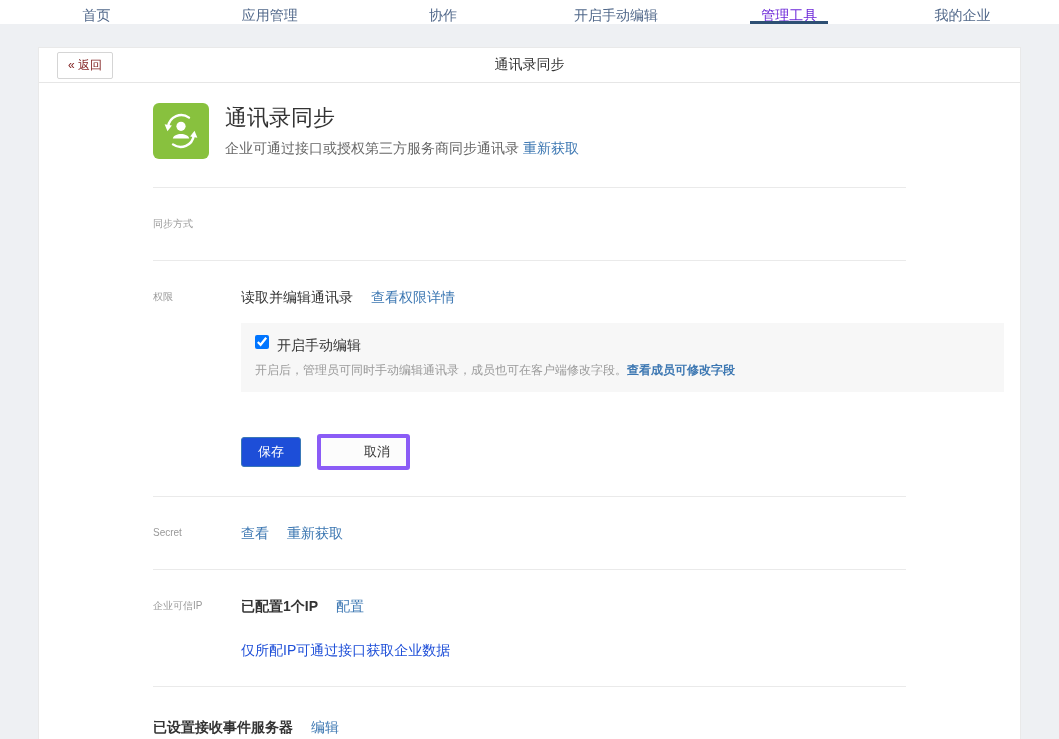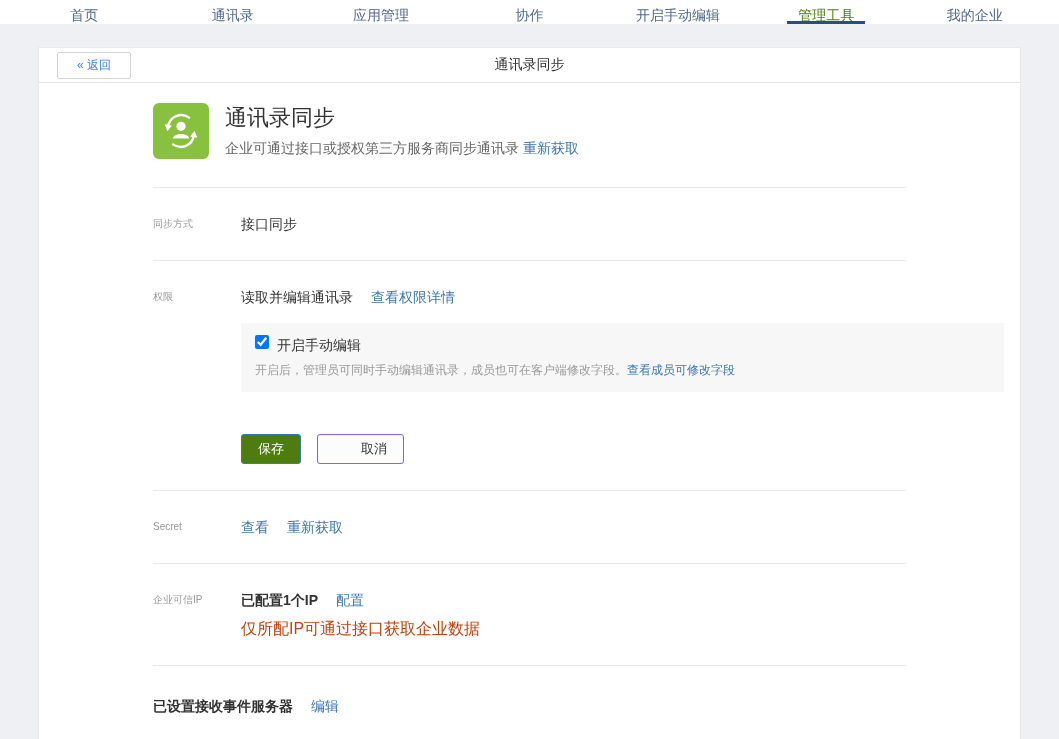--- a/index.html
+++ b/index.html
@@ -10,37 +10,37 @@
     font-size: 14px;
     color: #333;
   }
   
   .topnav { height: 24px; background: #fff; }
   .topnav-inner { display: flex; height: 100%; padding: 0 10px; }
   .nav-item {
     flex: 1; text-align: center; line-height: 31px; font-size: 14px;
     color: #51688a; cursor: pointer; position: relative; white-space: nowrap;
   }
-  .nav-item.active { color: #4d7c0f; }
+  .nav-item.active { color: #6d28d9; }
   .nav-item.active::after {
     content: ""; position: absolute; left: 50%; transform: translateX(-50%);
     bottom: 0; width: 78px; height: 3px; background: #2d4f73;
   }
   
   .card {
     margin: 23px 38px 0 38px; background: #fff; min-height: 683px;
     border: 1px solid #e9e9e9; border-bottom: none;
   }
   .card-header {
     height: 35px; border-bottom: 1px solid #e6e6e6; position: relative;
     display: flex; align-items: center;
   }
   .back-btn {
     margin-left: 18px; background: #fff; border: 1px solid #d5d5d5;
-    border-radius: 2px; font-size: 12px; color: #3b82f6; padding: 4px 19px;
+    border-radius: 2px; font-size: 12px; color: #7f1d1d; padding: 4px 10px;
     cursor: pointer; position: relative; z-index: 2;
     font-family: inherit;
   }
   .card-title-wrap {
     position: absolute; left: 0; right: 0; text-align: center;
     font-size: 14px; color: #333;
   }
   .content { padding: 0 16px 0 114px; }
   .divider { border-top: 1px solid #eaeaea; margin-right: 98px; }
   
@@ -53,47 +53,46 @@
   .intro-title { font-size: 22px; font-weight: normal; color: #333; line-height: 1.2; }
   .intro-sub { margin-top: 9px; font-size: 14px; color: #666; }
   
   .row { display: flex; padding: 26px 0; }
   .row-label { width: 88px; flex-shrink: 0; color: #999; font-size: 10px; line-height: 20px; }
   .row-content { flex: 1; font-size: 14px; color: #333; line-height: 20px; }
   a.link { color: #3c77b2; text-decoration: none; cursor: pointer; }
   .link-gap { margin-left: 14px; }
   .value-gap { margin-left: 14px; }
   .bold { font-weight: bold; text-align: right; }
-  .sub-note { margin-top: 9px; font-size: 16px; color: #c2410c; }
+  .sub-note { margin-top: 24px; font-size: 14px; color: #1d4ed8; }
   
   .gray-box {
     background: #f7f7f7; margin-top: 16px; padding: 12px 14px 13px 14px;
   }
   .checkbox-line { display: flex; align-items: flex-start; font-size: 14px; color: #333; }
   .checkbox-line input { margin-right: 8px; width: 14px; height: 14px; cursor: pointer; }
   .box-desc { margin-top: 7px; font-size: 12px; color: #9a9a9a; line-height: 17px; }
-  .box-desc a.link { font-weight: normal; }
+  .box-desc a.link { font-weight: bold; }
   
   .btn-row { margin-top: 42px; }
   .btn {
     display: inline-block; font-size: 13px; padding: 6px 16px; border-radius: 3px;
     cursor: pointer; font-family: inherit; line-height: 16px;
   }
-  .btn-primary { background: #4d7c0f; border: 1px solid #3a78b8; color: #fff; }
-  .btn-default { background: #fcfcfc; border: 1px solid #8b5cf6; color: #333; margin-left: 12px; padding-left: 43px; }
+  .btn-primary { background: #1d4ed8; border: 1px solid #3a78b8; color: #fff; }
+  .btn-default { background: #fcfcfc; border: 4px solid #8b5cf6; color: #333; margin-left: 12px; padding-left: 43px; }
   
   .plain-row { padding: 32px 0; font-size: 14px; }
 </style>
 </head>
 <body>
 
 <div class="topnav">
   <div class="topnav-inner">
     <div class="nav-item">首页</div>
-    <div class="nav-item">通讯录</div>
     <div class="nav-item">应用管理</div>
     <div class="nav-item">协作</div>
     <div class="nav-item">开启手动编辑</div>
     <div class="nav-item active">管理工具</div>
     <div class="nav-item">我的企业</div>
   </div>
 </div>
 
 <div class="card">
 
@@ -123,21 +122,20 @@
           <span>企业可通过接口或授权第三方服务商同步通讯录</span>
           <a class="link">重新获取</a>
         </div>
       </div>
     </div>
 
     <div class="divider"></div>
 
     <div class="row">
       <div class="row-label">同步方式</div>
-      <div class="row-content">接口同步</div>
     </div>
 
     <div class="divider"></div>
 
     <div class="row">
       <div class="row-label">权限</div>
       <div class="row-content">
         <span>读取并编辑通讯录</span>
         <a class="link value-gap">查看权限详情</a>
 

